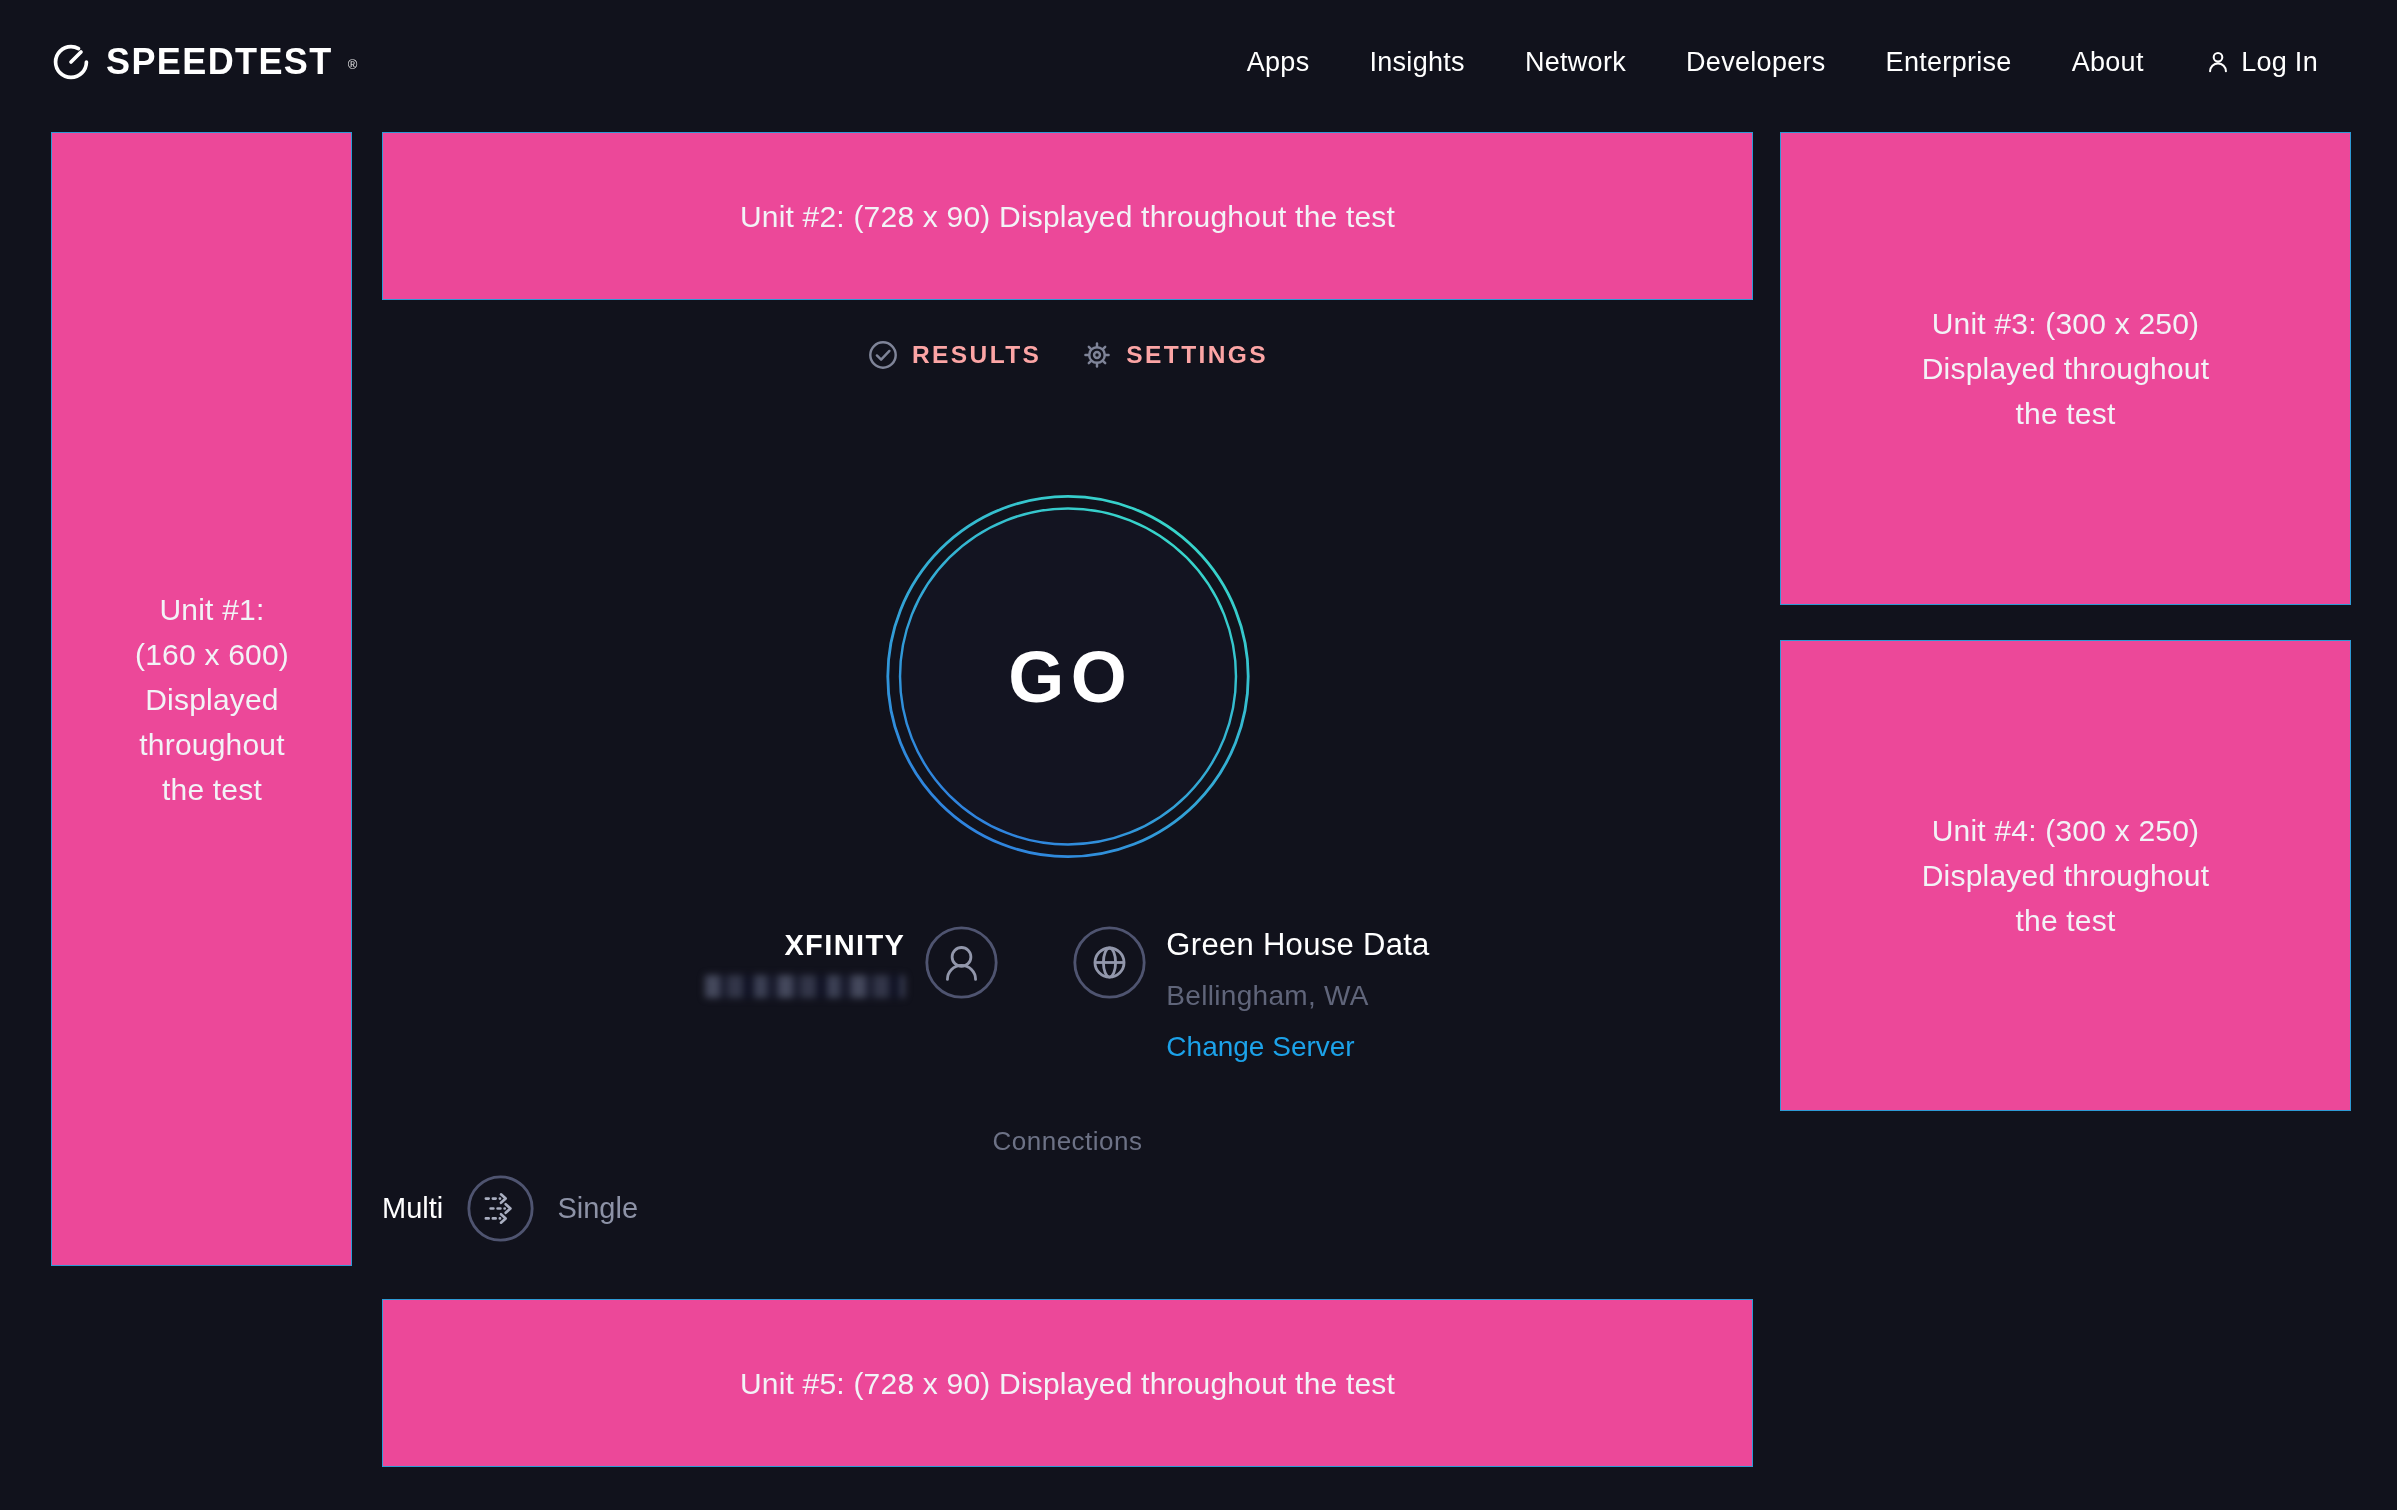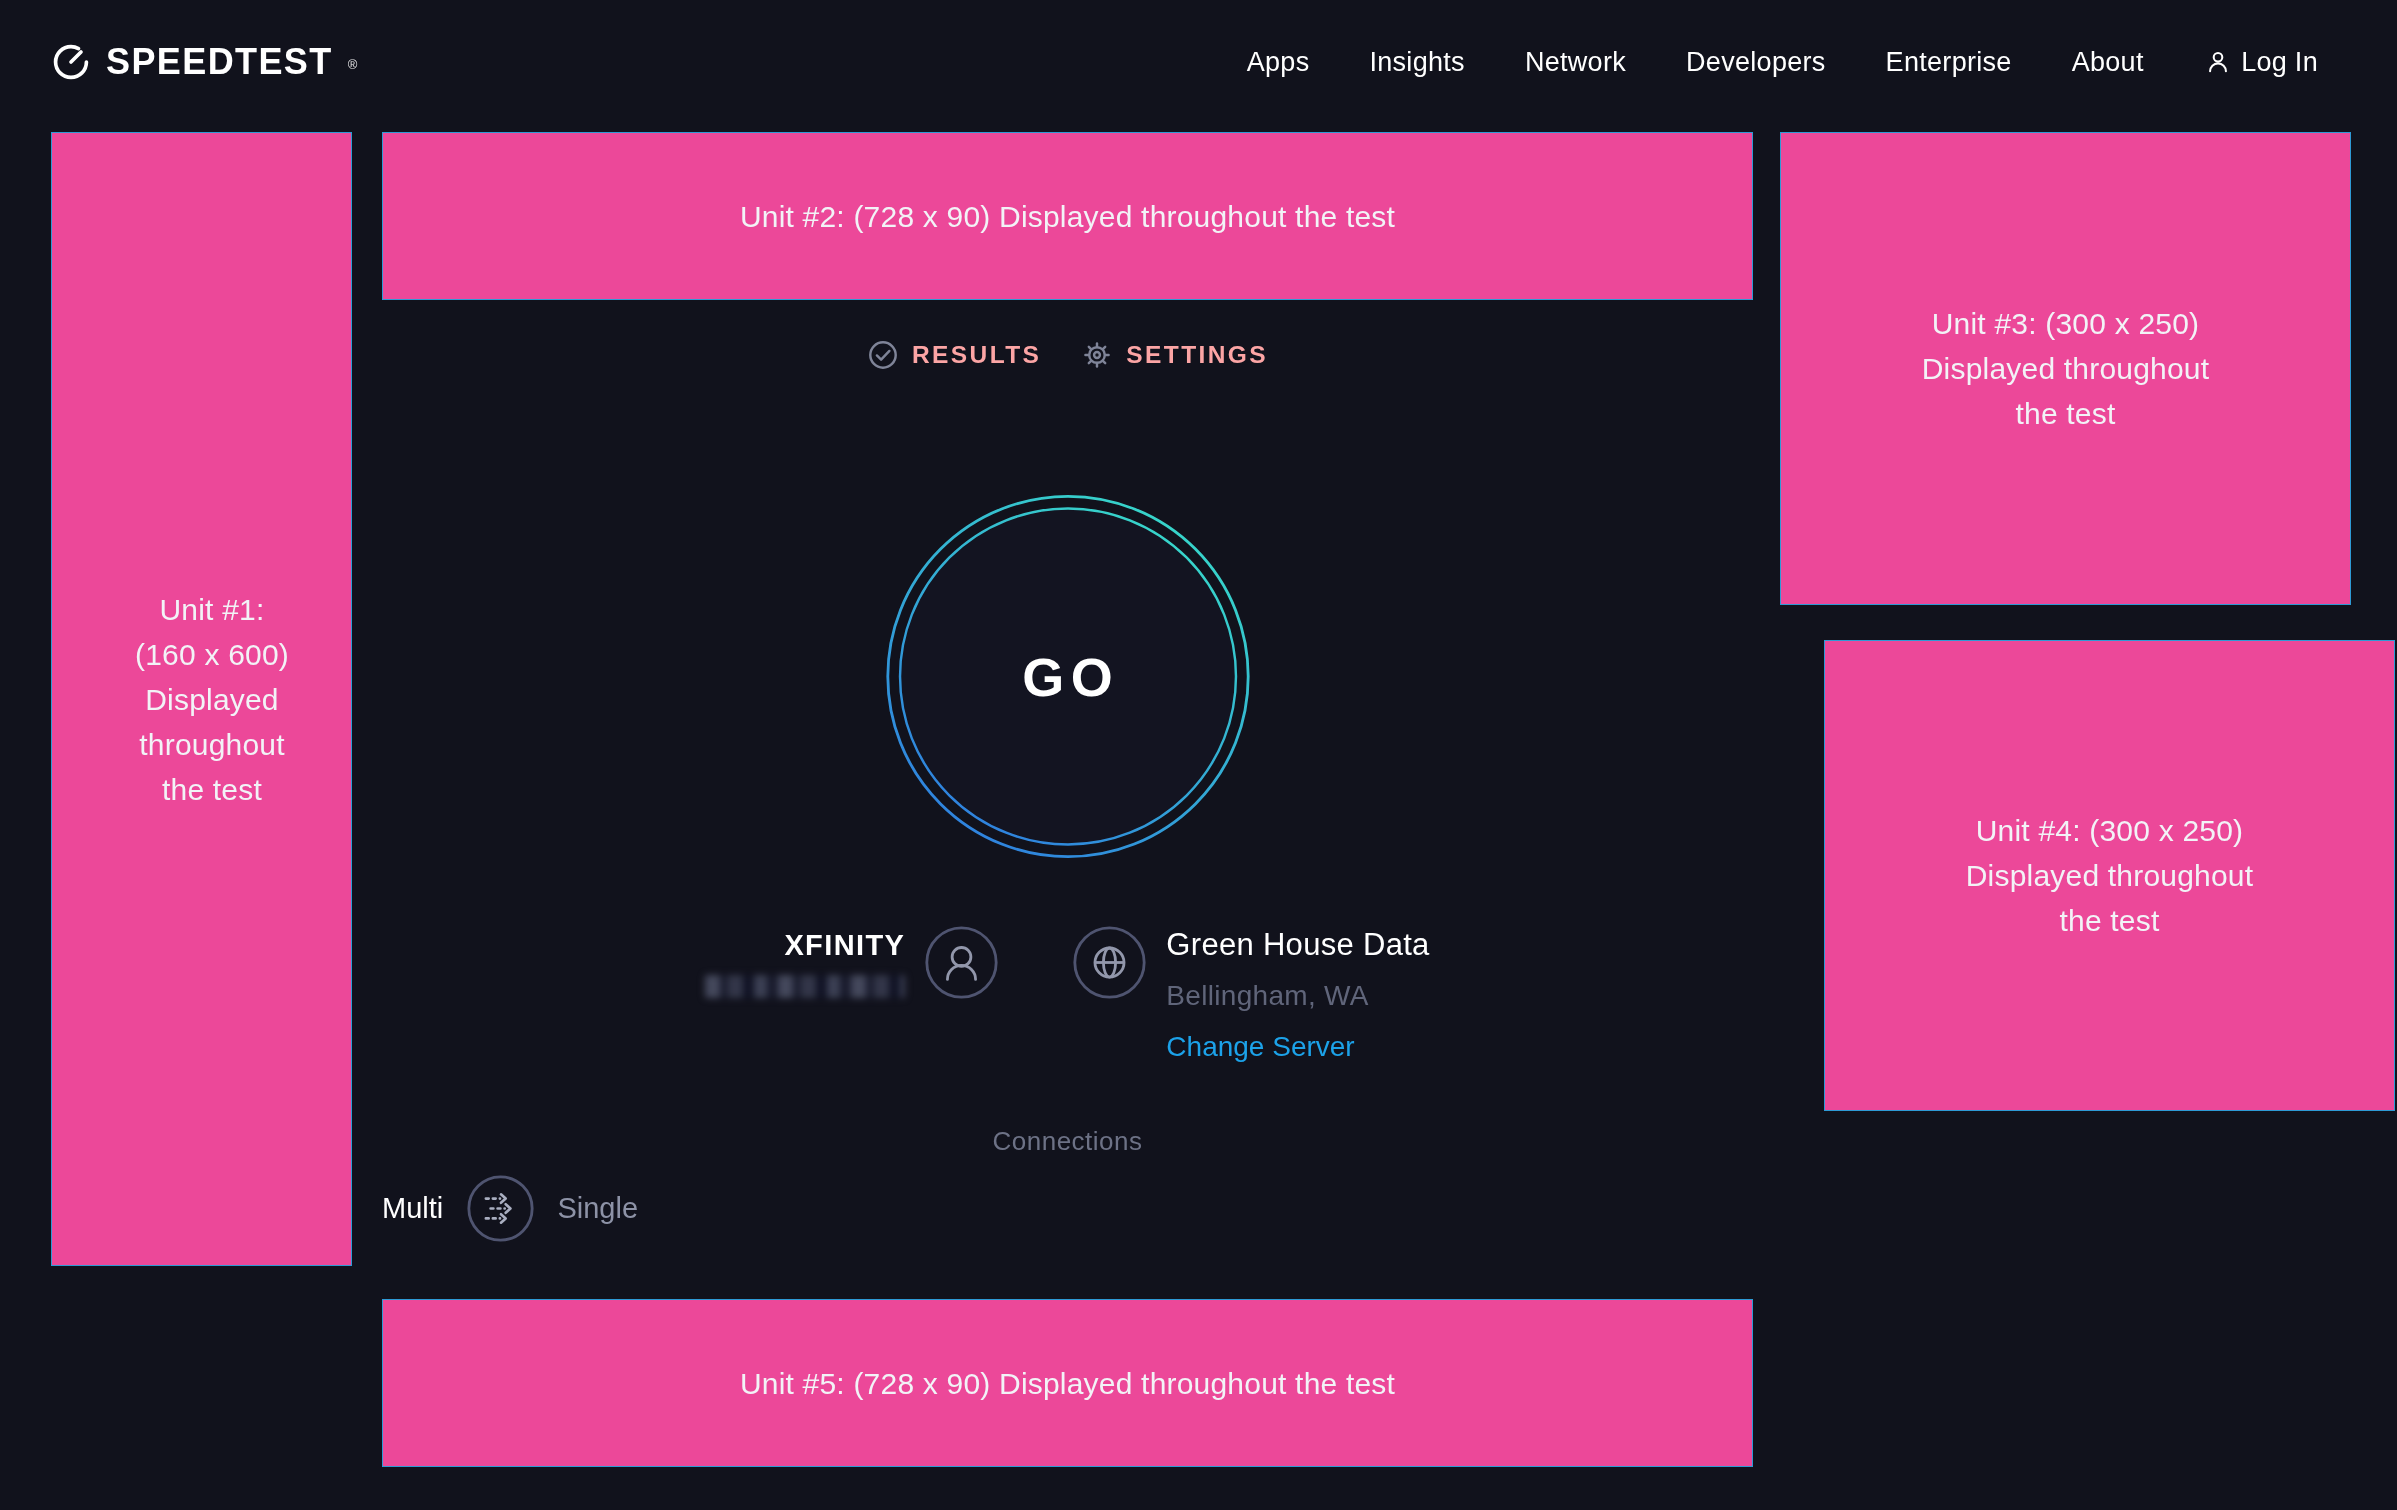--- a/index.html
+++ b/index.html
@@ -30,41 +30,41 @@
     position:absolute;
     background:#ec4899;
     border:1.9px solid #2e9ad5;
     display:flex; align-items:center; justify-content:center;
     text-align:center; cursor:pointer;
   }
   .ad .ad-text { font-size:30px; line-height:45px; color:#f2f3f7; letter-spacing:0.2px; }
   .ad-unit1 { left:51px;  top:132px;  width:301px;  height:1134px;padding-left:21px; }
   .ad-unit2 { left:382px; top:132px;  width:1371px; height:168px; }
   .ad-unit3 { left:1780px; top:132px; width:571px;  height:473px; }
-  .ad-unit4 { left:1780px; top:640px; width:571px;  height:471px;margin-left:44px; }
+  .ad-unit4 { left:1780px; top:640px; width:571px;  height:471px; }
   .ad-unit5 { left:382px; top:1299px; width:1371px; height:168px; }
 
   
   .center-col { position:absolute; left:382px; top:0; width:1371px; height:1510px; }
 
   .tabs {
     position:absolute; top:339px; width:100%;
     display:flex; justify-content:center; gap:40px;
   }
   .tab { display:flex; align-items:center; gap:13px; cursor:pointer; }
   .tab-label { font-size:24.5px; font-weight:700; letter-spacing:2.4px; color:#fca5a5; }
 
   .go-wrap {
     position:absolute; top:493px; left:50%; transform:translateX(-50%);
     width:367px; height:367px; cursor:pointer;
   }
   .go-wrap svg { position:absolute; inset:0; }
   .go-label {
     position:absolute; inset:0; display:flex; align-items:center; justify-content:center;
-    font-size:54px; font-weight:700; letter-spacing:6.6px; padding-left:6.6px; color:#ffffff;
+    font-size:72px; font-weight:700; letter-spacing:6.6px; padding-left:6.6px; color:#ffffff;
   }
 
   .hosts {
     position:absolute; top:925px; width:100%;
     display:flex; justify-content:center; gap:73px;
   }
   .isp-block { display:flex; align-items:flex-start; gap:19px; }
   .isp-text { display:flex; flex-direction:column; align-items:flex-end; padding-top:3.8px; }
   .isp-name { font-size:29px; font-weight:700; letter-spacing:1.4px; color:#ffffff; }
   .ip-blur {

